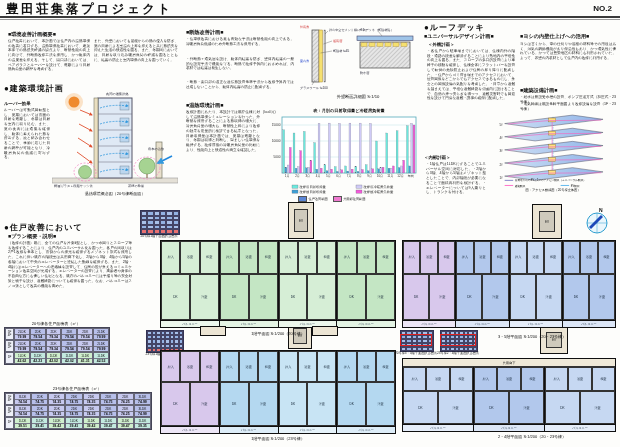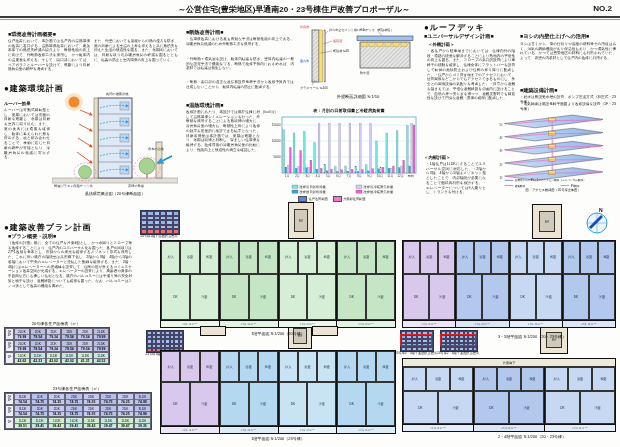--- a/index.html
+++ b/index.html
@@ -45,21 +45,21 @@
   .chip{width:7px;height:4px;border:0.5px solid #555;display:inline-block;}
   .chiplab{font-size:3.2px;}
   svg text{font-family:"Liberation Sans","DejaVu Sans",sans-serif;}
 </style>
 </head>
 <body>
 
 <div id="board">
 
   <div id="header">
-    <span class="subtitle">～公営住宅(豊栄地区)早通南20・23号棟住戸改善プロポーザル～</span>
+    <span class="title">豊田荘集落プロジェクト</span>
     <span class="pageno">NO.2</span>
   </div>
 
   <div class="abs h1" style="left:4px;top:35px;margin-top:48px;">●建築環境計画</div>
   <div class="abs h2" style="left:8px;top:31px;">■環境改善計画概要■</div>
   <div class="abs tx" style="left:8px;top:39px;width:82px;height:54px;">住戸改善において、本計画では住戸内の温熱環境の改善に着目する。温熱環境改善において、建築本体での熱損失軽減の観点より、断熱性能の向上に向けて、外断熱改修工法を採用し、かつ躯体内の温度差を抑える。そして、開口部においては、ペアガラスとルーバーを設けて、遮蔽により日射熱負荷量の調整を考慮する。</div>
   <div class="abs tx" style="left:94px;top:39px;width:84px;height:54px;">また、外壁においても屋根からの熱の侵入を防ぎ、夏の日射による室温の上昇を抑えると共に熱損失を抑えた生活の快適性を図る。また、冬期間においては、日射を取り込み暖房負荷の軽減を図るとともに、結露の防止と室内環境の向上を図っていく。</div>
 
   <div class="abs h3" style="left:4px;top:101px;">ルーバー効果</div>
   <div class="abs tx" style="left:4px;top:108px;width:46px;height:84px;">ルーバーは可動式回転型とし、夏期においては南面の日射を遮蔽し、冬期は日射を室内に取り込む。また、夏の夜間には通風を確保し、躯体に蓄えられた熱を排出する。庇と組み合わせることで、季節に応じた日射の調整が可能となり、冷暖房負荷の低減に寄与する。</div>
@@ -145,21 +145,21 @@
       <div class="kc" style="background: rgb(168, 192, 234);"></div>
       <div class="kc" style="background: rgb(232, 112, 112);"></div>
       <div class="kc" style="background: rgb(232, 112, 112);"></div>
       <div class="kc" style="background: rgb(232, 112, 112);"></div>
       <div class="kc" style="background: rgb(232, 112, 112);"></div>
       <div class="kc" style="background: rgb(232, 112, 112);"></div>
       <div class="kc" style="background: rgb(232, 112, 112);"></div>
     </div>
   <div class="abs cap2" style="left:128px;top:235px;width:62px;">20号棟1階平面図該当箇所</div>
 
-  <div class="abs h1" style="left:4px;top:222px;">●建築改善プラン計画</div>
+  <div class="abs h1" style="left:4px;top:222px;">●住戸改善において</div>
   <div class="abs h2" style="left:8px;top:233px;">■プラン概要・説明■</div>
   <div class="abs tx" style="left:8px;top:241px;width:124px;height:78px;">（改修の計画）既に、全ての住戸を片側Ⅱ型とし、かつ水回りとスロープ等を改修することにより、住戸内のユニバーサル化を図った。各戸の間取りは2戸1改修を基本とし、南側からの採光を確保するメゾネット形式を採用した。これに伴い既存の階段室は共用廊下化し、2階から3階、4階から5階の各階において中央のエレベーターと連結した動線を確保する。また、2階・4階にはエレベーターへの連絡橋を設置して、住民の皆が集えるコミュニケーション改善空間が完成する。エレベーターの設置により、高齢者や身体の不自由な方にも優しい住宅となる。既存のバルコニーには手摺り等の安全対策と物干を設け、避難経路についても確保を図った。なお、バルコニーはスノコ張として改善の機能を高めた。</div>
 
   <div class="abs cap" style="left:4px;top:321px;width:104px;">20号棟各住戸面積表（㎡）</div>
   <div class="area-table abs" id="tbl0" style="left: 4px; top: 327px; width: 104px; grid-template-columns: 9px repeat(6, 1fr);">
       <div class="rl">5F
 4F</div>
       <div class="cell" style="background: rgb(199, 201, 239);">
         <div class="ct">2LDK</div>
         <div class="ca">79.99</div>

